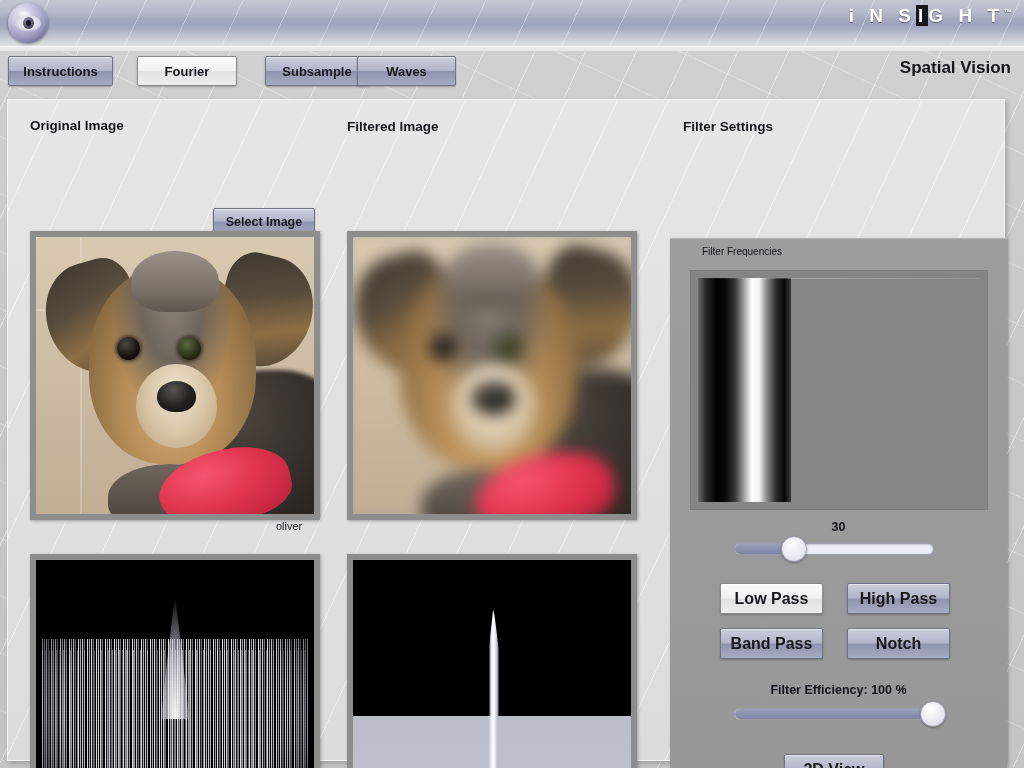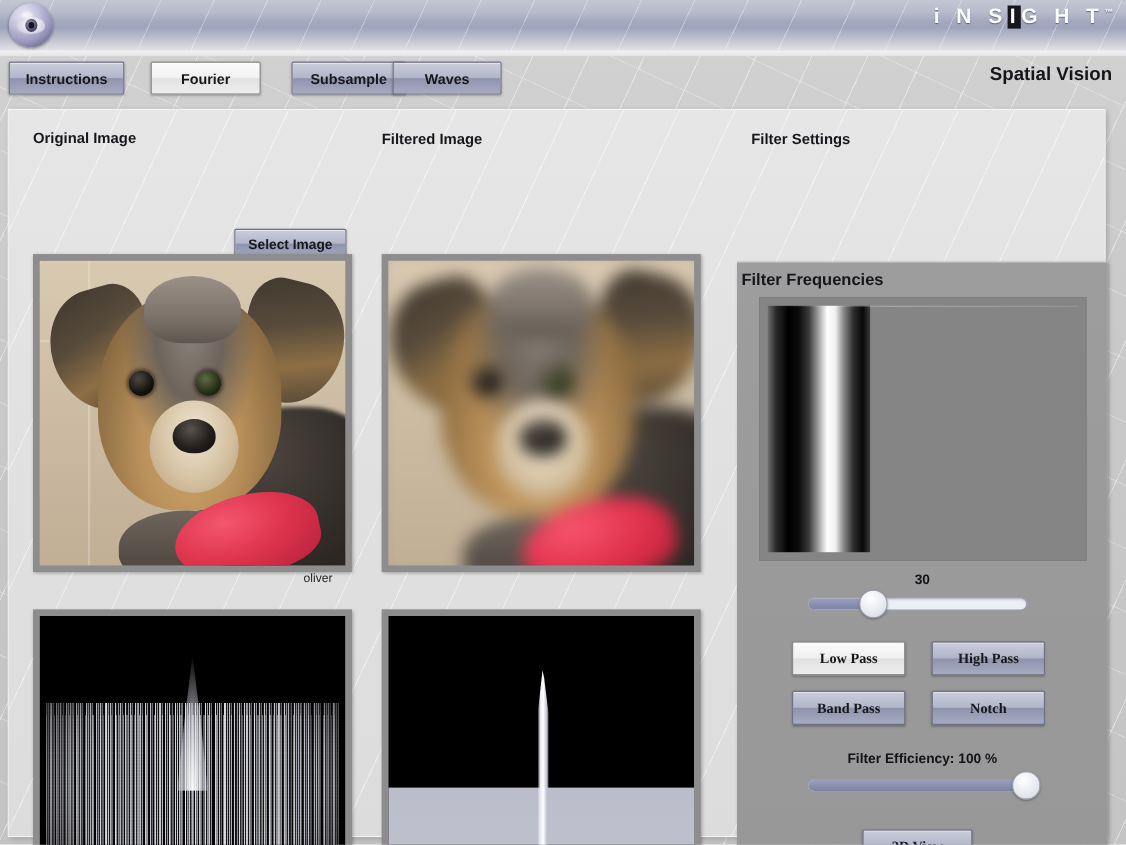--- a/index.html
+++ b/index.html
@@ -250,22 +250,22 @@
     position:absolute; left:44%; top:13%; width:12%; height:45%;
     background: radial-gradient(ellipse at 50% 100%, rgba(255,255,255,.95) 0%, rgba(220,221,232,.6) 40%, rgba(0,0,0,0) 72%);
     clip-path: polygon(50% 0%, 72% 48%, 92% 100%, 8% 100%, 28% 48%);
   }
   #filter-panel {
     position:absolute; left:662px; top:138px; width:337px; height:600px;
     background: linear-gradient(180deg,#9d9d9d 0%,#979797 100%);
     box-shadow: inset 0 1px 0 rgba(255,255,255,.25), 1px 1px 3px rgba(0,0,0,.22);
   }
   #filter-freq-label {
-    position:absolute; left:4px; top:8px;
-    font-size:15px; font-weight:bold; color:#15151a;
+    position:absolute; left:32px; top:8px;
+    font-size:10px; font-weight:normal; color:#15151a;
   }
   #grating-box {
     position:absolute; left:20px; top:32px; width:298px; height:240px;
     background:#858585;
     box-shadow: inset 0 0 0 1px rgba(0,0,0,.06);
     overflow:hidden;
   }
   #grating {
     position:absolute; left:8px; top:8px; width:93px; height:224px;
     background: linear-gradient(90deg,
@@ -298,26 +298,25 @@
     background: radial-gradient(circle at 40% 30%, #ffffff 0%, #eceef4 45%, #d3d6e0 100%);
     box-shadow: 0 1px 2px rgba(0,0,0,.35);
     cursor:pointer;
   }
   #freq-slider { left:64px; top:305px; width:200px; }
   #eff-slider  { left:64px; top:470px; width:200px; }
 
   .fbtn {
     position:absolute; height:31px; width:103px;
     border:1px solid #6f7287; border-radius:2px;
-    font-size:13px; font-weight:bold; color:#17171c;
+    font-size:16px; font-weight:bold; color:#17171c;
     display:flex; align-items:center; justify-content:center;
     background: linear-gradient(180deg,#cbcddb 0%,#b2b6ca 48%,#8f94ae 52%,#a7abc1 100%);
     box-shadow: inset 0 1px 0 rgba(255,255,255,.5), 0 1px 2px rgba(0,0,0,.25);
     cursor:pointer;
-    font-family:Liberation Serif, serif;
   }
   .fbtn.active {
     background: linear-gradient(180deg,#fbfbfb 0%,#f0f0f0 48%,#e1e1e1 52%,#ededed 100%);
     border-color:#8a8a8a;
   }
   #btn-lowpass  { left:50px;  top:345px; }
   #btn-highpass { left:177px; top:345px; }
   #btn-bandpass { left:50px;  top:390px; }
   #btn-notch    { left:177px; top:390px; }
 

